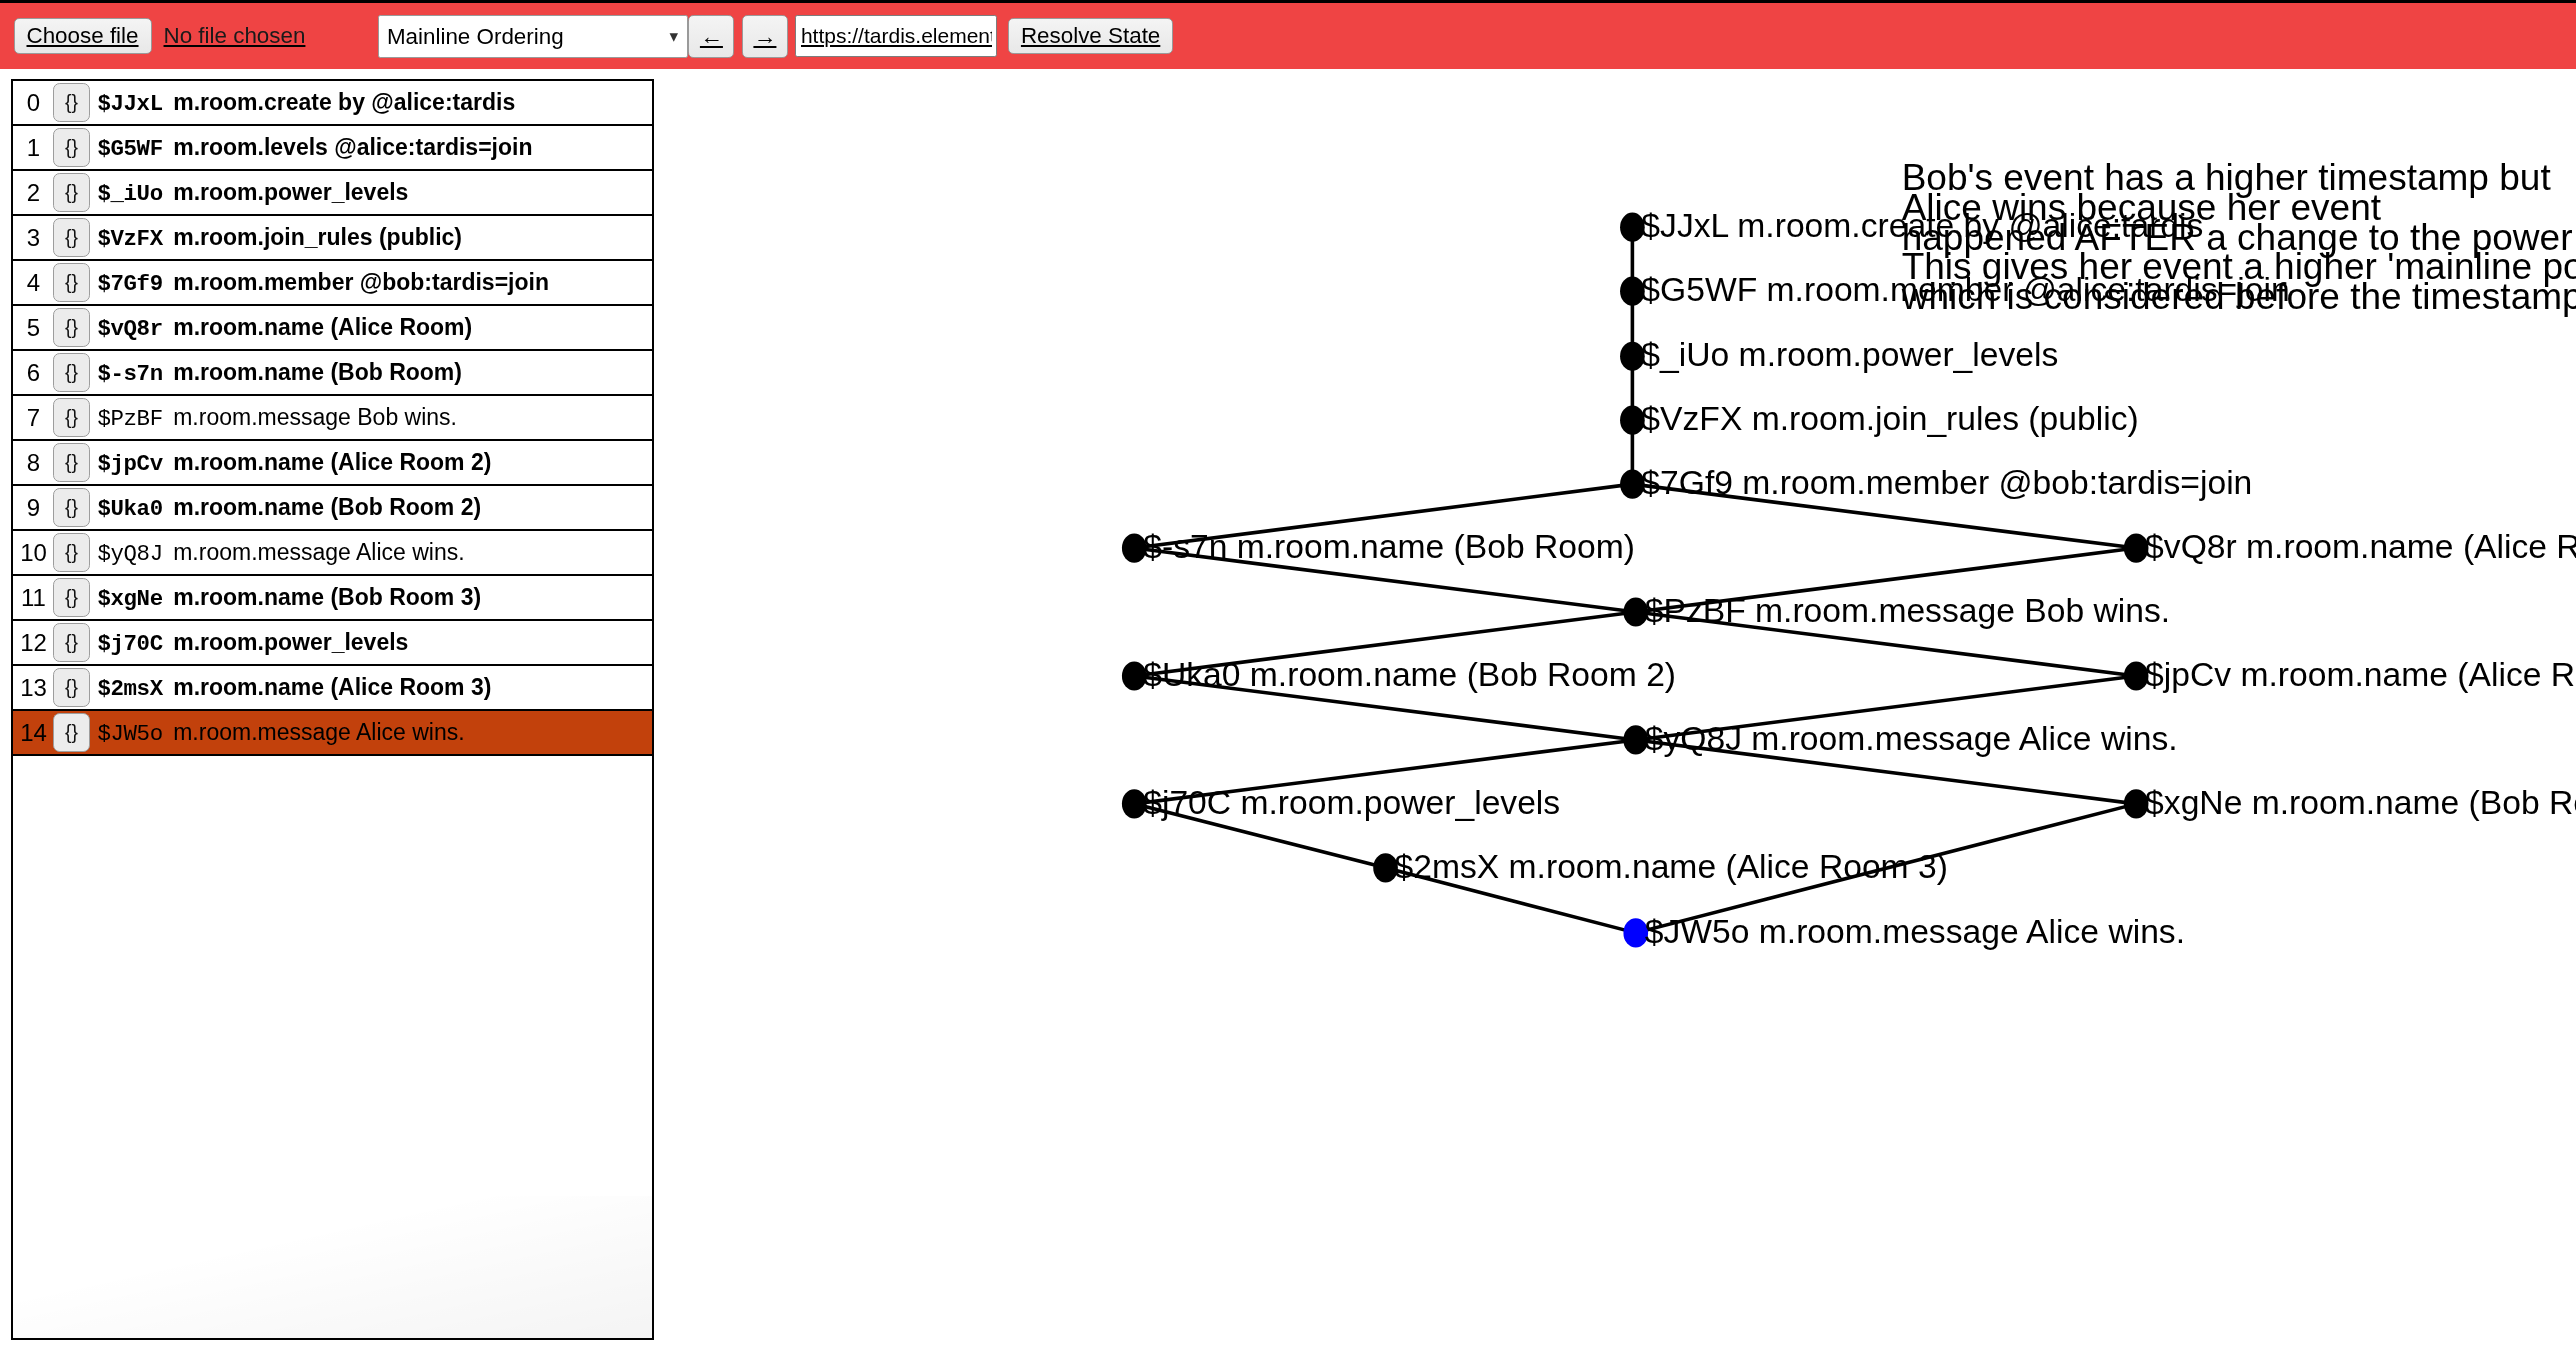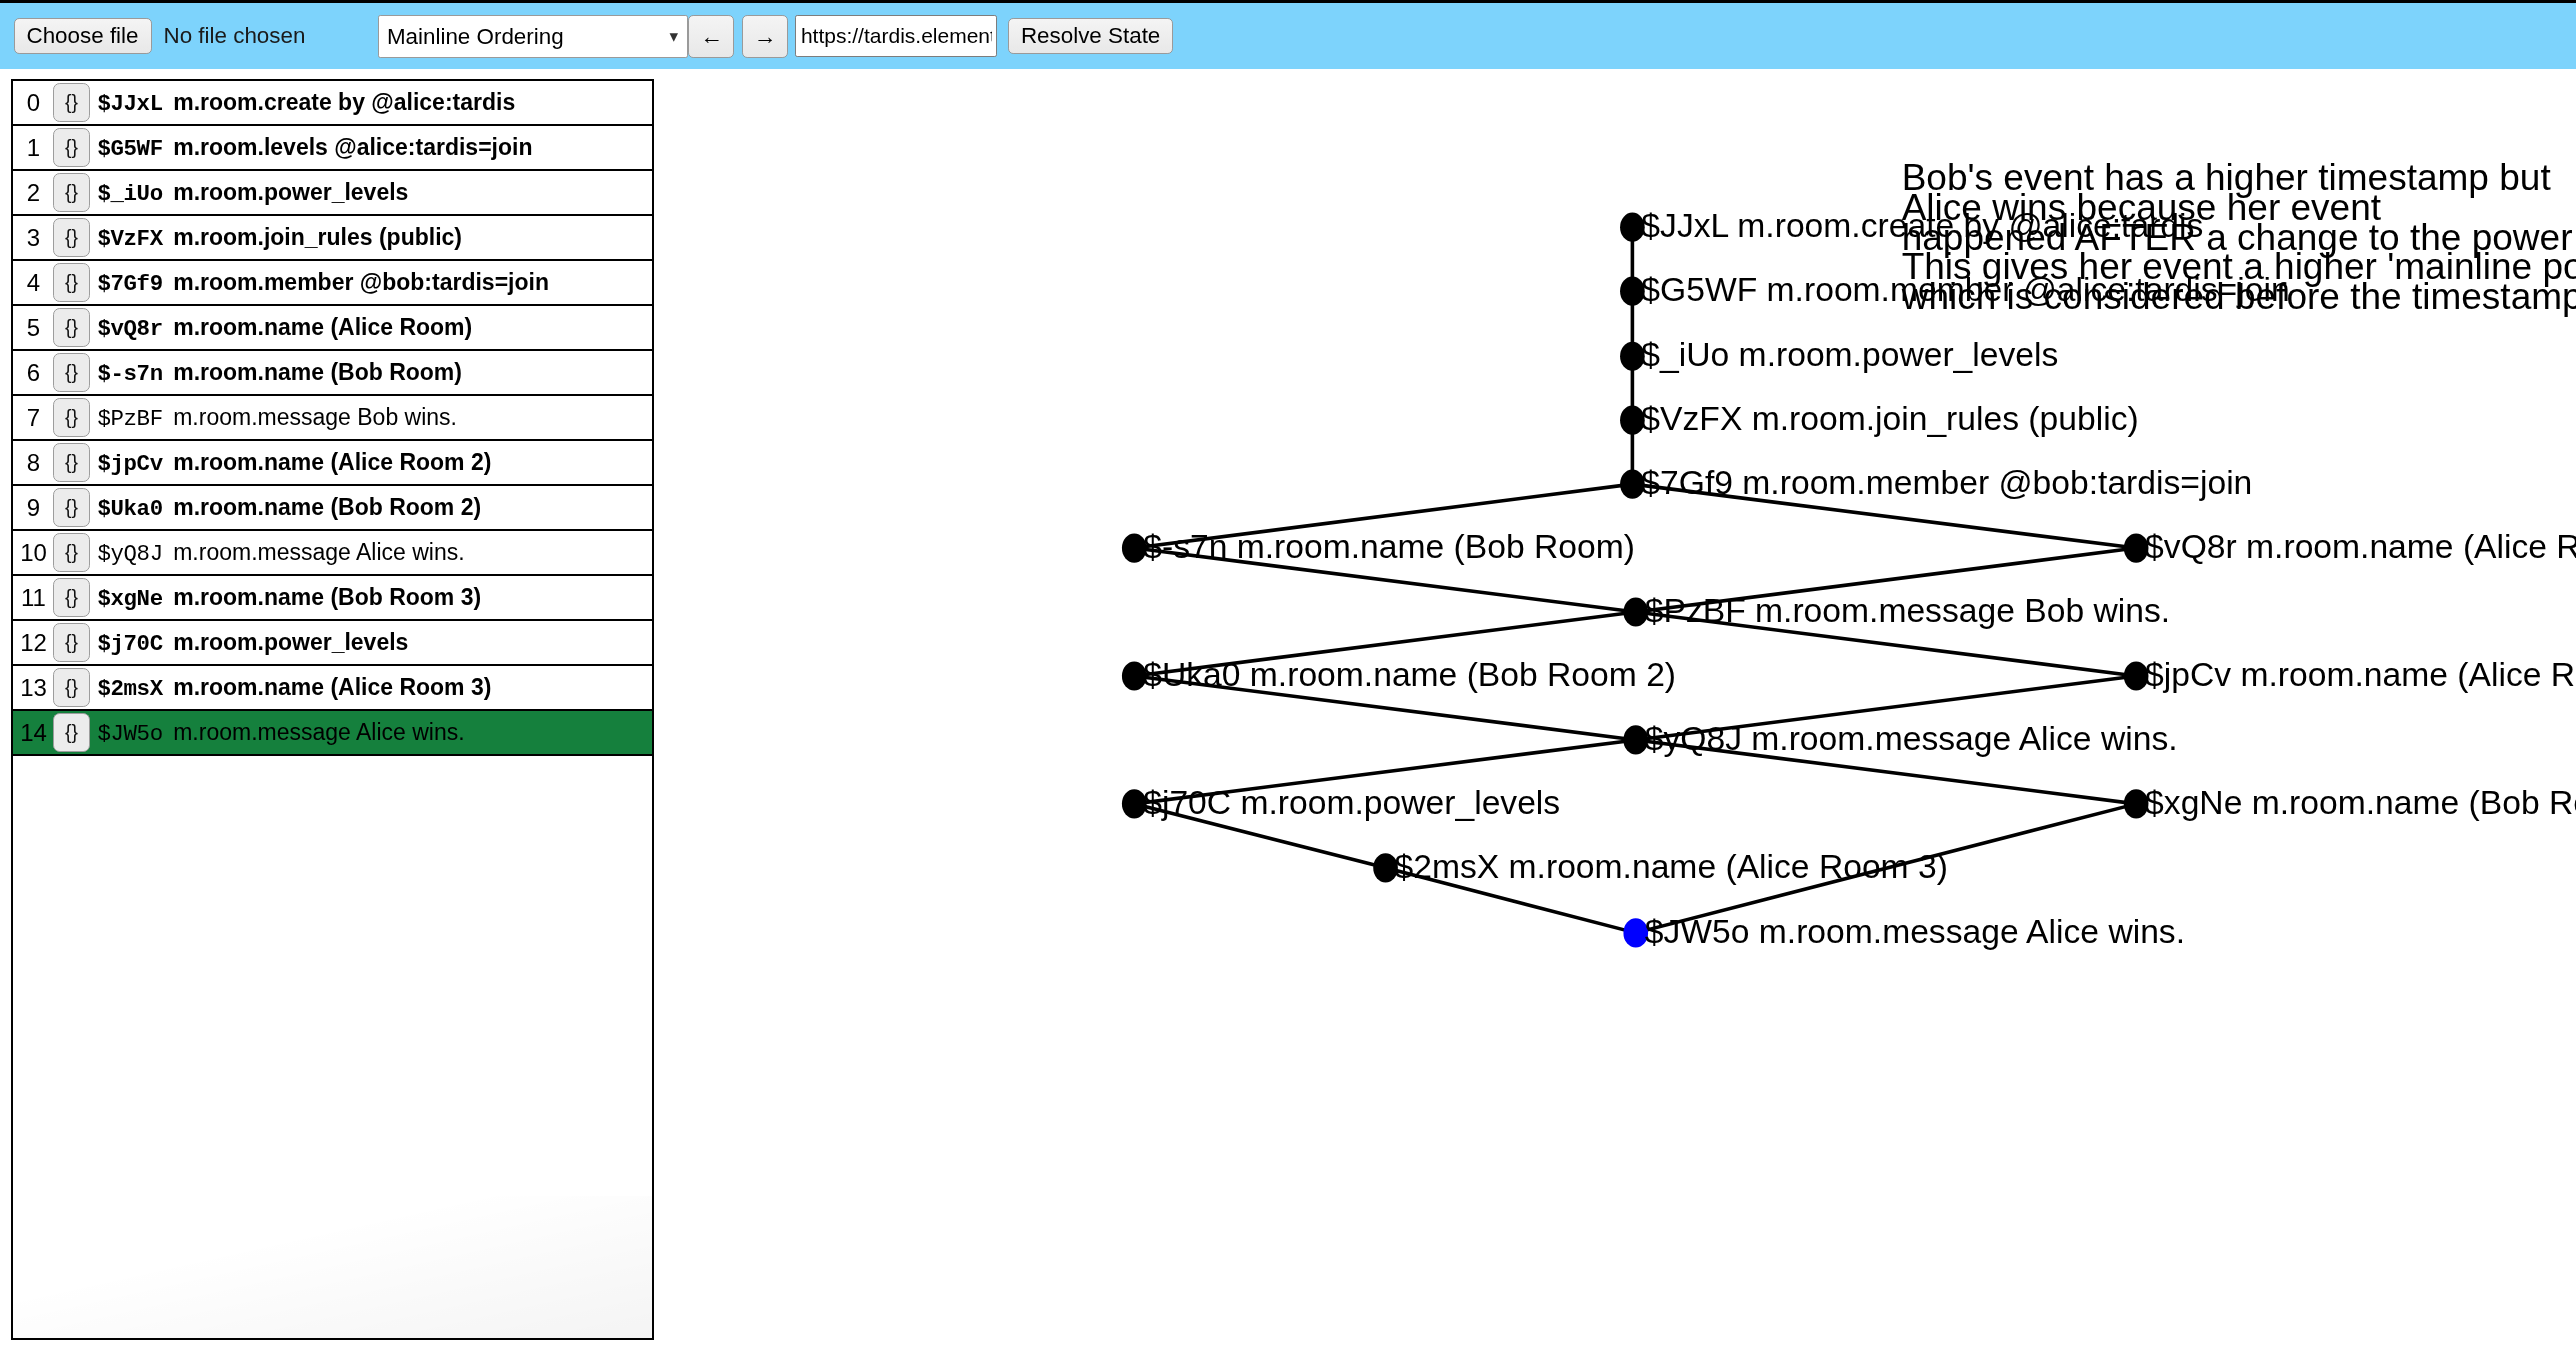--- a/index.html
+++ b/index.html
@@ -10,26 +10,27 @@
     overflow: hidden;
     background: #ffffff;
     font-family: "Liberation Sans", sans-serif;
   }
 
   
   #toolbar {
     position: absolute;
     left: 0; top: 0;
     width: 2576px; height: 69px;
-    background: #7dd3fc;
+    background: #ef4444;
     border-top: 3.7px solid #000000;
     display: flex;
     align-items: center;
     padding-left: 13.5px;
     gap: 0px;
+    text-decoration: underline;
   }
   .file-input {
     display: flex; align-items: center; gap: 12px;
   }
   .btn {
     background: linear-gradient(#f4f4f4, #e8e8e8);
     border: 1.5px solid #9a9a9a;
     border-radius: 5.2px;
     font-family: "Liberation Sans", sans-serif;
     font-size: 22.4px;
@@ -122,21 +123,21 @@
   }
   .ev-row {
     display: flex;
     align-items: center;
     height: 45px;
     border-bottom: 2.2px solid #000000;
     padding-left: 6px;
     cursor: pointer;
     background: #ffffff;
   }
-  .ev-row.selected { background: #15803d; }
+  .ev-row.selected { background: #c2410c; }
   .ev-idx {
     width: 30px;
     flex: none;
     text-align: center;
     font-size: 24px;
     color: #000;
     font-family: "Liberation Sans", sans-serif;
   }
   .ev-json {
     flex: none;

